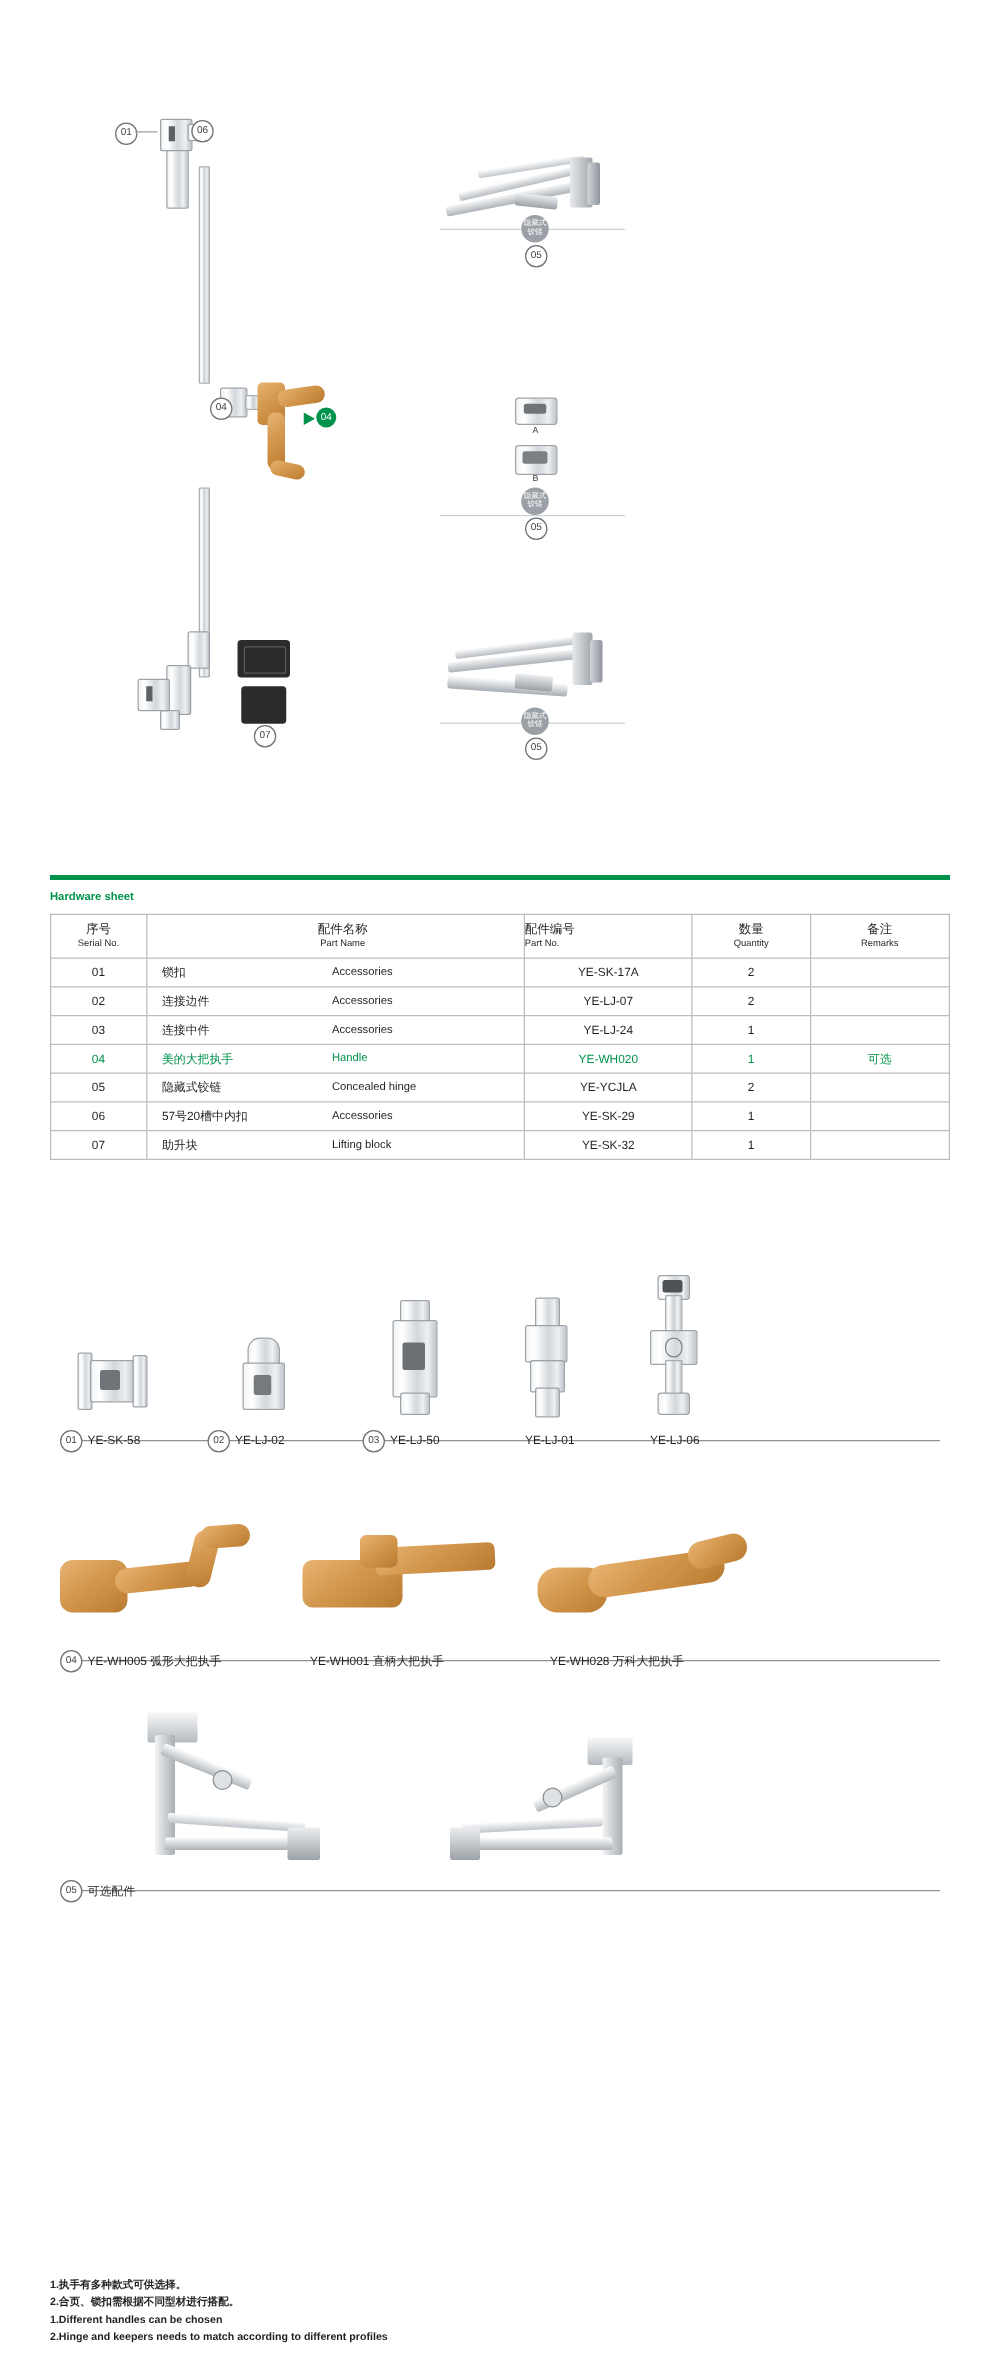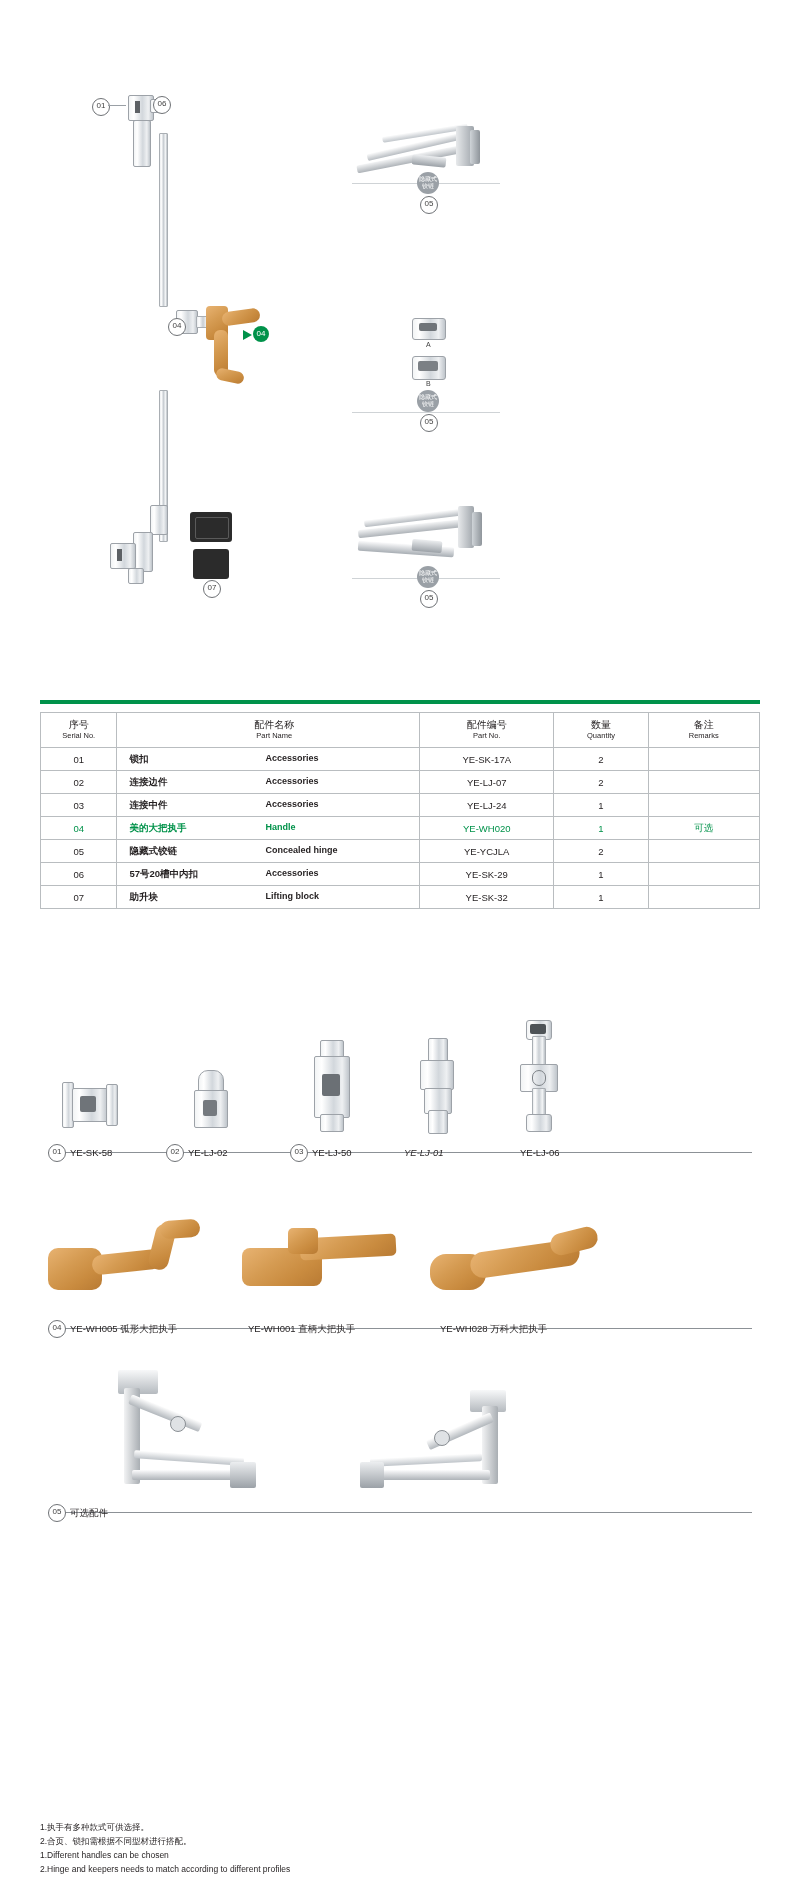--- a/index.html
+++ b/index.html
@@ -125,29 +125,29 @@
   table.hw thead th {
     height: 34px;
     font-weight: normal;
     vertical-align: middle;
     color: #231f20;
   }
   .th-cn { font-size: 10px; display: block; line-height: 12px; }
   .th-en { font-size: 7.5px; display: block; line-height: 10px; color: #231f20; }
   .col-sn { width: 78px; text-align: center; }
   .col-name { width: 306px; text-align: center; }
-  .col-no { width: 138px; text-align: center; }
+  .col-no { width: 138px; text-align: left; }
   .col-qty { width: 96px; text-align: center; }
   .col-rem { width: 114px; text-align: center; }
   table.hw tbody td {
     height: 22px;
     font-size: 9.5px;
   }
   td.c { text-align: center; }
-  .name-cell { display: flex; font-weight: bold; }
+  .name-cell { display: flex; }
   .name-cn { width: 148px; padding-left: 12px; box-sizing: border-box; }
   .name-en { flex: 1; font-size: 9px; }
   .row-opt, .row-opt * { color: #00924a !important; }
 
   .optional-head {
     margin-top: 14px;
     color: #00924a;
     font-size: 9px;
     line-height: 11px;
     font-weight: bold;
@@ -171,20 +171,21 @@
     white-space: nowrap;
   }
 
   .notes {
     position: absolute;
     left: 40px;
     top: 1820px;
     font-size: 8.5px;
     line-height: 14px;
     color: #231f20;
+    font-weight: bold;
   }
   .notes div { white-space: nowrap; }
 </style>
 </head>
 <body>
 
 <div class="diagram-area">
 
   <div>
     <div class="metal-box" style="position:absolute;left:128px;top:95px;width:24px;height:24px;"></div>
@@ -276,20 +277,21 @@
       <span>隐藏式</span><br>
       <span>铰链</span>
     </div>
     <div class="numcircle outline" style="left:420px;top:590px;">05</div>
   </div>
 </div>
 
 <div class="sheet">
   <div class="green-rule"></div>
   <div class="sheet-title">
+    <div>Hardware sheet</div>
   </div>
 
   <table class="hw">
     <thead>
       <tr>
         <th class="col-sn">
           <span class="th-cn">序号</span>
           <span class="th-en">Serial No.</span>
         </th>
         <th class="col-name">
@@ -447,21 +449,21 @@
 
   <div class="numcircle outline" style="left:48px;top:144px;">01</div>
   <div class="gal-cap" style="left:70px;top:147px;">YE-SK-58</div>
 
   <div class="numcircle outline" style="left:166px;top:144px;">02</div>
   <div class="gal-cap" style="left:188px;top:147px;">YE-LJ-02</div>
 
   <div class="numcircle outline" style="left:290px;top:144px;">03</div>
   <div class="gal-cap" style="left:312px;top:147px;">YE-LJ-50</div>
 
-  <div class="gal-cap" style="left:404px;top:147px;font-style:italic;">YE-LJ-01</div>
+  <div class="gal-cap" style="left:420px;top:147px;">YE-LJ-01</div>
   <div class="gal-cap" style="left:520px;top:147px;">YE-LJ-06</div>
 </div>
 
 <div class="gallery" style="top:1210px;height:150px;">
 
   <div style="position:absolute;left:48px;top:10px;width:170px;height:80px;">
     <div class="brass" style="position:absolute;left:0;top:28px;width:54px;height:42px;border-radius:10px;"></div>
     <div class="brass" style="position:absolute;left:44px;top:32px;width:70px;height:20px;border-radius:10px;transform:rotate(-6deg);"></div>
     <div class="brass" style="position:absolute;left:104px;top:4px;width:20px;height:46px;border-radius:9px;transform:rotate(14deg);"></div>
     <div class="brass" style="position:absolute;left:112px;top:0px;width:40px;height:18px;border-radius:9px;transform:rotate(-4deg);"></div>

